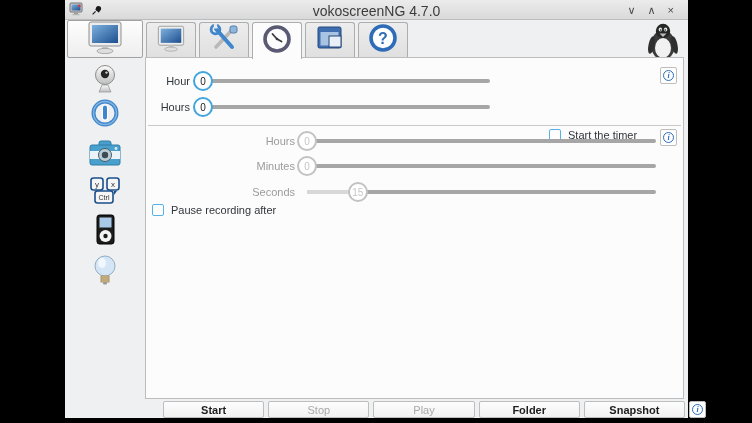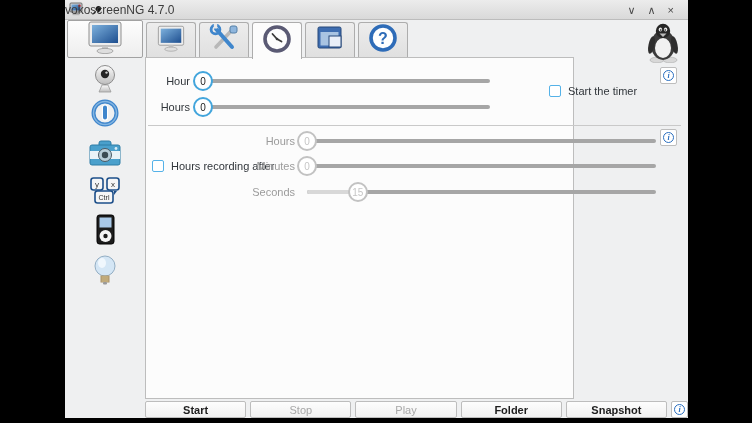--- a/index.html
+++ b/index.html
@@ -7,22 +7,22 @@
               font-family:"Liberation Sans", sans-serif; }
   .stage { position:relative; width:752px; height:423px; background:#000; }
 
   .window { position:absolute; left:65px; top:0; width:623px; height:418px;
             background:#eff0f1; }
 
   
   .titlebar { position:absolute; left:0; top:0; width:100%; height:20px;
               background:linear-gradient(#ececec,#d9d9d9);
               border-bottom:1px solid #bcbcbc; }
-  .title-text { position:absolute; left:0; right:0; top:3px; text-align:left;
-                font-size:12px; color:#3c3c3c; }
+  .title-text { position:absolute; left:0; right:0; top:3px; text-align:center;
+                font-size:14px; color:#3c3c3c; }
   .tb-left { position:absolute; left:4px; top:2px; display:flex; gap:8px; align-items:center; }
   .tb-right { position:absolute; right:14px; top:1px; display:flex; gap:12px; align-items:center;
               font-size:11px; color:#4a4a4a; }
   .tb-right span { cursor:default; line-height:18px; }
 
   
   .body { position:absolute; left:0; top:20px; width:100%; height:398px; }
   .sidebar { position:absolute; left:0; top:0; width:80px; height:100%; }
   .side-item { position:absolute; left:2px; width:76px; height:38px;
                display:flex; align-items:center; justify-content:center; }
@@ -34,57 +34,57 @@
 
   .tab { position:absolute; top:2px; width:50px; height:35px;
          background:linear-gradient(#ededed,#e0e0e0);
          border:1px solid #adadad; border-bottom:none;
          border-radius:3px 3px 0 0;
          display:flex; align-items:center; justify-content:center; z-index:1; }
   .tab.active { background:#fcfcfc; height:37px; z-index:3; }
 
   .tux { position:absolute; right:4px; top:3px; z-index:0; }
 
-  .page { position:absolute; left:0; top:37px; width:429px; height:342px;
+  .page { position:absolute; left:0; top:37px; width:539px; height:342px;
           background:#fcfcfc; border:1px solid #bdbdbd; z-index:2; }
 
   .divider { position:absolute; left:2px; top:67px; width:533px; height:1px;
              background:#c9c9c9; }
 
   .row-label { position:absolute; font-size:11px; color:#31363b;
                text-align:right; white-space:nowrap; }
   .row-label.dim { color:#9b9b9b; }
 
   .slider { position:absolute; height:20px; }
   .groove { position:absolute; left:10px; right:0; top:8px; height:4px;
             background:#a6a6a6; border-radius:2px; }
   .groove-light { position:absolute; left:10px; top:8px; height:4px;
                   background:#d8d8d8; border-radius:2px; }
   .handle { position:absolute; top:0; width:20px; height:20px; border-radius:50%;
             background:#fff; border:2px solid #42a5dc;
             display:flex; align-items:center; justify-content:center;
             font-size:10px; color:#222; z-index:2; }
   .slider.disabled .handle { border-color:#c2c2c2; color:#c6c6c6; }
 
-  .checkbox-wrap { position:absolute; display:flex; align-items:flex-end; gap:7px; }
+  .checkbox-wrap { position:absolute; display:flex; align-items:flex-end; gap:7px;margin-top:44px; }
   .checkbox { width:12px; height:12px; background:#fff;
               border:1.5px solid #55b2e8; border-radius:2px; flex:0 0 auto; }
   .checkbox-label { font-size:11px; color:#31363b; white-space:nowrap; }
 
   .info-btn { position:absolute; width:17px; height:17px; background:#fff;
               border:1px solid #bdbdbd; border-radius:2px;
               display:flex; align-items:center; justify-content:center; }
   .info-glyph { width:11px; height:11px; border-radius:50%;
                 border:1.5px solid #2a6fc0; color:#2a6fc0;
                 font:italic bold 8px "Liberation Serif", serif;
                 display:flex; align-items:center; justify-content:center;
                 line-height:1; }
 
   
-  .footer { position:absolute; left:0; top:381px; width:543px; height:17px;
+  .footer { position:absolute; left:18px; top:381px; width:543px; height:17px;
             display:flex; gap:4px; }
   .fbtn { flex:1; height:17px; background:linear-gradient(#fdfdfd,#f1f1f1);
           border:1px solid #bdbdbd; border-radius:2px;
           font-size:11px; font-weight:700; color:#1d1d1d;
           display:flex; align-items:center; justify-content:center; }
   .fbtn.disabled { color:#a8a8a8; font-weight:400; }
   .fbtn-info { flex:0 0 17px; height:17px; background:#fff;
                border:1px solid #bdbdbd; border-radius:2px;
                display:flex; align-items:center; justify-content:center; }
 </style>
@@ -303,21 +303,21 @@
           </div>
 
           <div class="info-btn" style="left:514px;top:9px">
             <span class="info-glyph">i</span>
           </div>
 
           <div class="divider"></div>
 
           <div class="checkbox-wrap" style="left:6px;top:102px">
             <span class="checkbox"></span>
-            <span class="checkbox-label">Hours recording after</span>
+            <span class="checkbox-label">Pause recording after</span>
           </div>
 
           <div class="row-label dim" style="left:60px;top:77px;width:89px">Hours</div>
           <div class="slider disabled" style="left:151px;top:73px;width:359px">
             <div class="groove"></div>
             <div class="handle" style="left: calc(0% + 0px);">0</div>
           </div>
 
           <div class="row-label dim" style="left:60px;top:102px;width:89px">Minutes</div>
           <div class="slider disabled" style="left:151px;top:98px;width:359px">

